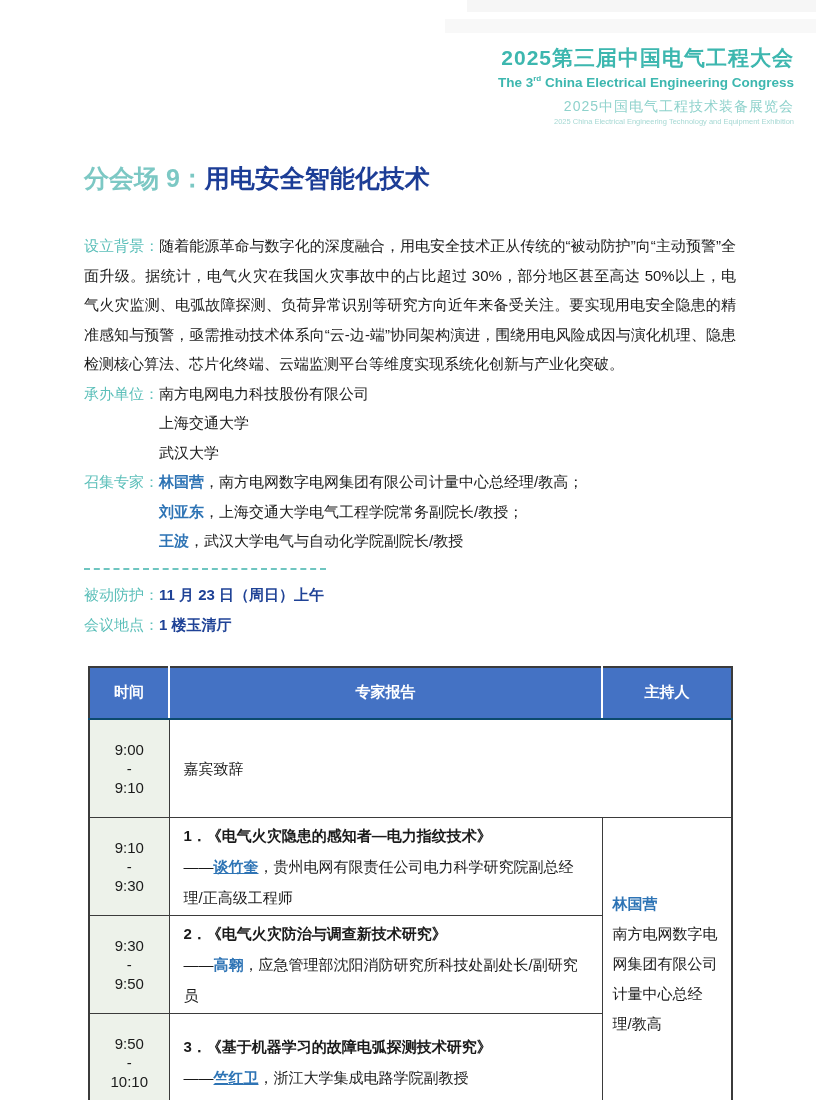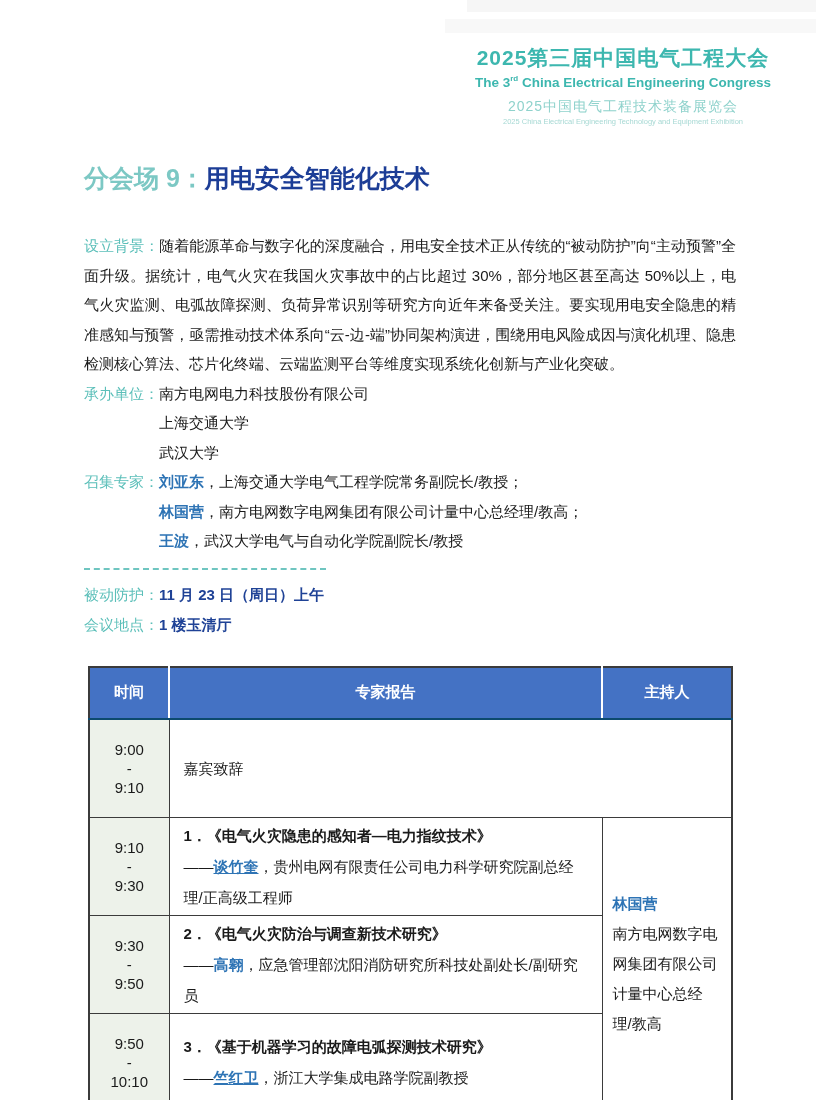--- a/index.html
+++ b/index.html
@@ -7,21 +7,21 @@
   body { font-family:"Liberation Sans","DejaVu Sans",sans-serif; }
   .page {
     position:relative; width:816px; height:1100px; margin:0 auto;
     background:#ffffff; overflow:hidden; color:#1a1a1a;
   }
   
   .top-strip-1 { position:absolute; left:467px; right:0; top:0; height:12px; background:#f6f6f6; }
   .top-strip-2 { position:absolute; left:445px; right:0; top:19px; height:14px; background:#f8f8f8; }
 
   
-  .logo { position:absolute; top:44px; right:28px; width:330px; text-align:center; }
+  .logo { position:absolute; top:44px; right:22px; width:330px; text-align:right; }
   .logo-line1 { font-size:21px; font-weight:bold; color:#3db7af; letter-spacing:1px; }
   .logo-line2 { font-size:13.5px; font-weight:bold; color:#3db7af; margin-top:2px; }
   .logo-line2 sup { font-size:8px;margin-top:47px; }
   .logo-line3 { font-size:14px; color:#8fd2cc; margin-top:8px; letter-spacing:1px; }
   .logo-line4 { font-size:7.5px; color:#a7d9d4; margin-top:1px; }
 
   .content { position:absolute; left:84px; top:161px; width:652px; }
 
   h1.session-title { font-size:25px; line-height:34px; margin-bottom:36px; font-weight:bold; }
   .title-prefix { color:#7cc8c4; }
@@ -99,22 +99,22 @@
       <div class="info-values">
         <div>南方电网电力科技股份有限公司</div>
         <div>上海交通大学</div>
         <div>武汉大学</div>
       </div>
     </div>
 
     <div class="info-row">
       <span class="info-label label-teal">召集专家：</span>
       <div class="info-values">
+        <div><span class="name-blue">林国营</span><span>，南方电网数字电网集团有限公司计量中心总经理/教高；</span></div>
         <div><span class="name-blue">刘亚东</span><span>，上海交通大学电气工程学院常务副院长/教授；</span></div>
-        <div><span class="name-blue">林国营</span><span>，南方电网数字电网集团有限公司计量中心总经理/教高；</span></div>
         <div><span class="name-blue">王波</span><span>，武汉大学电气与自动化学院副院长/教授</span></div>
       </div>
     </div>
 
     <div class="dashed-sep"></div>
 
     <div class="meta-line">
       <span class="label-teal">被动防护：</span><span class="meta-value">11 月 23 日（周日）上午</span>
     </div>
     <div class="meta-line">

